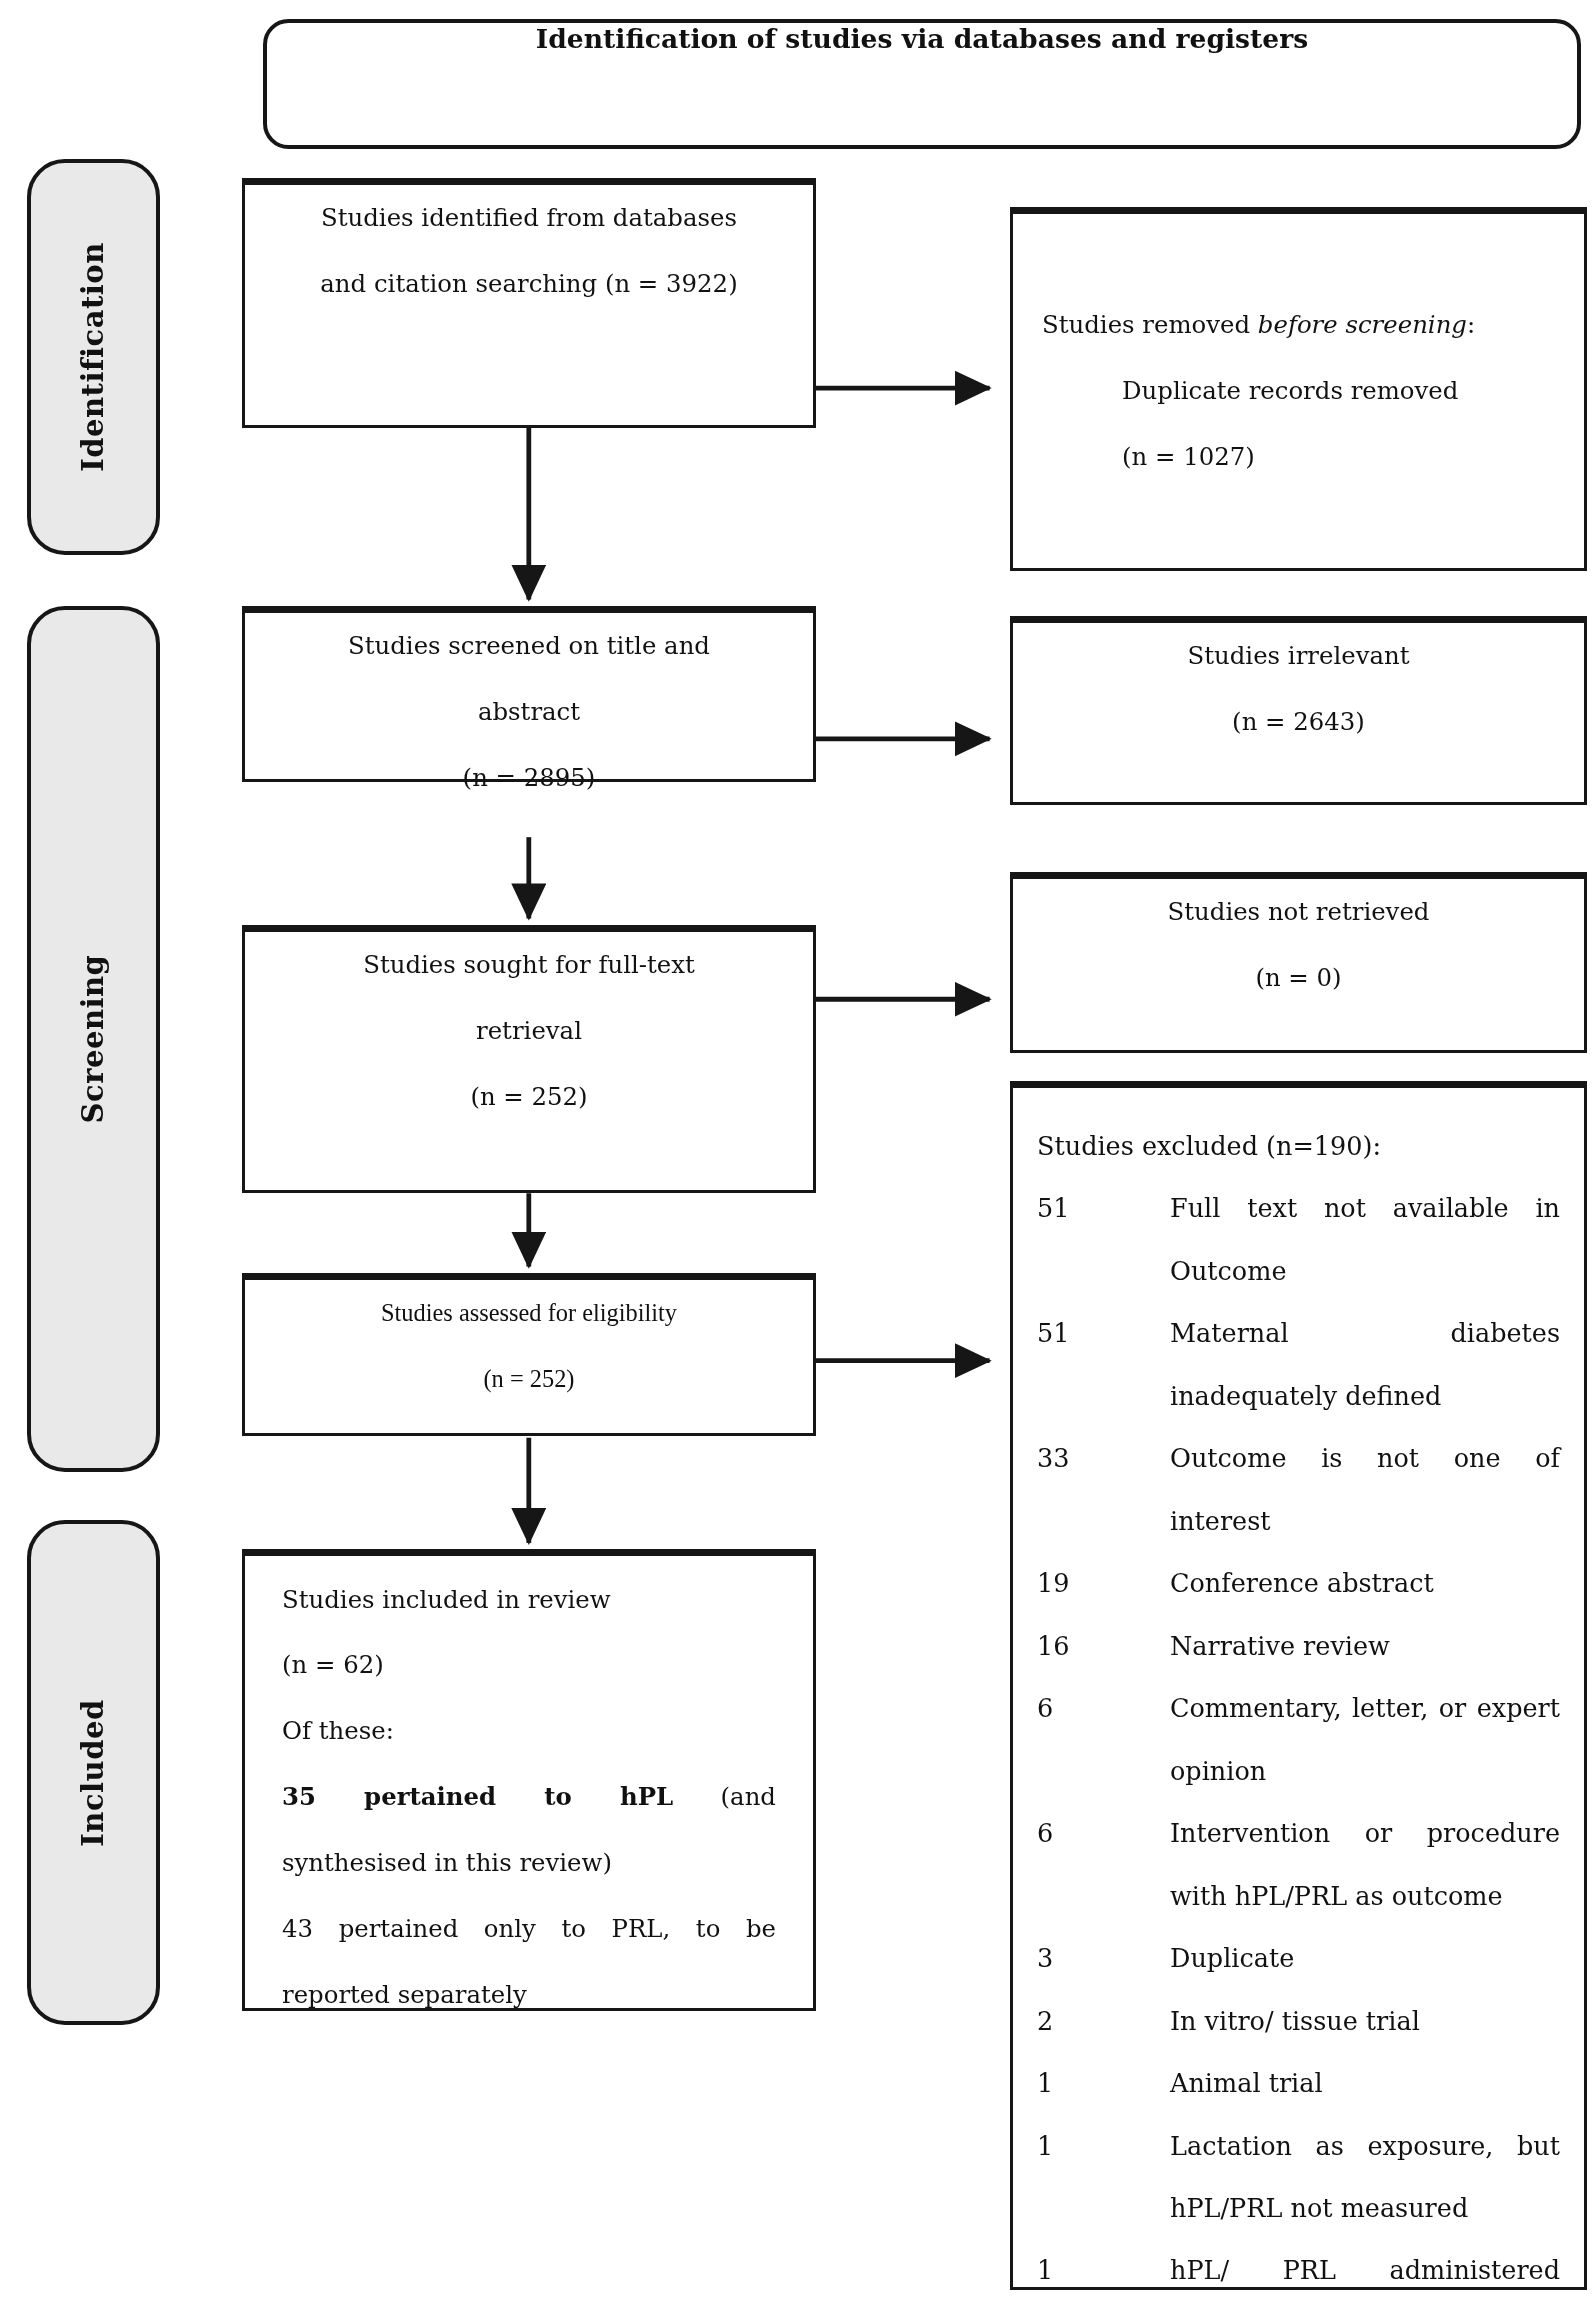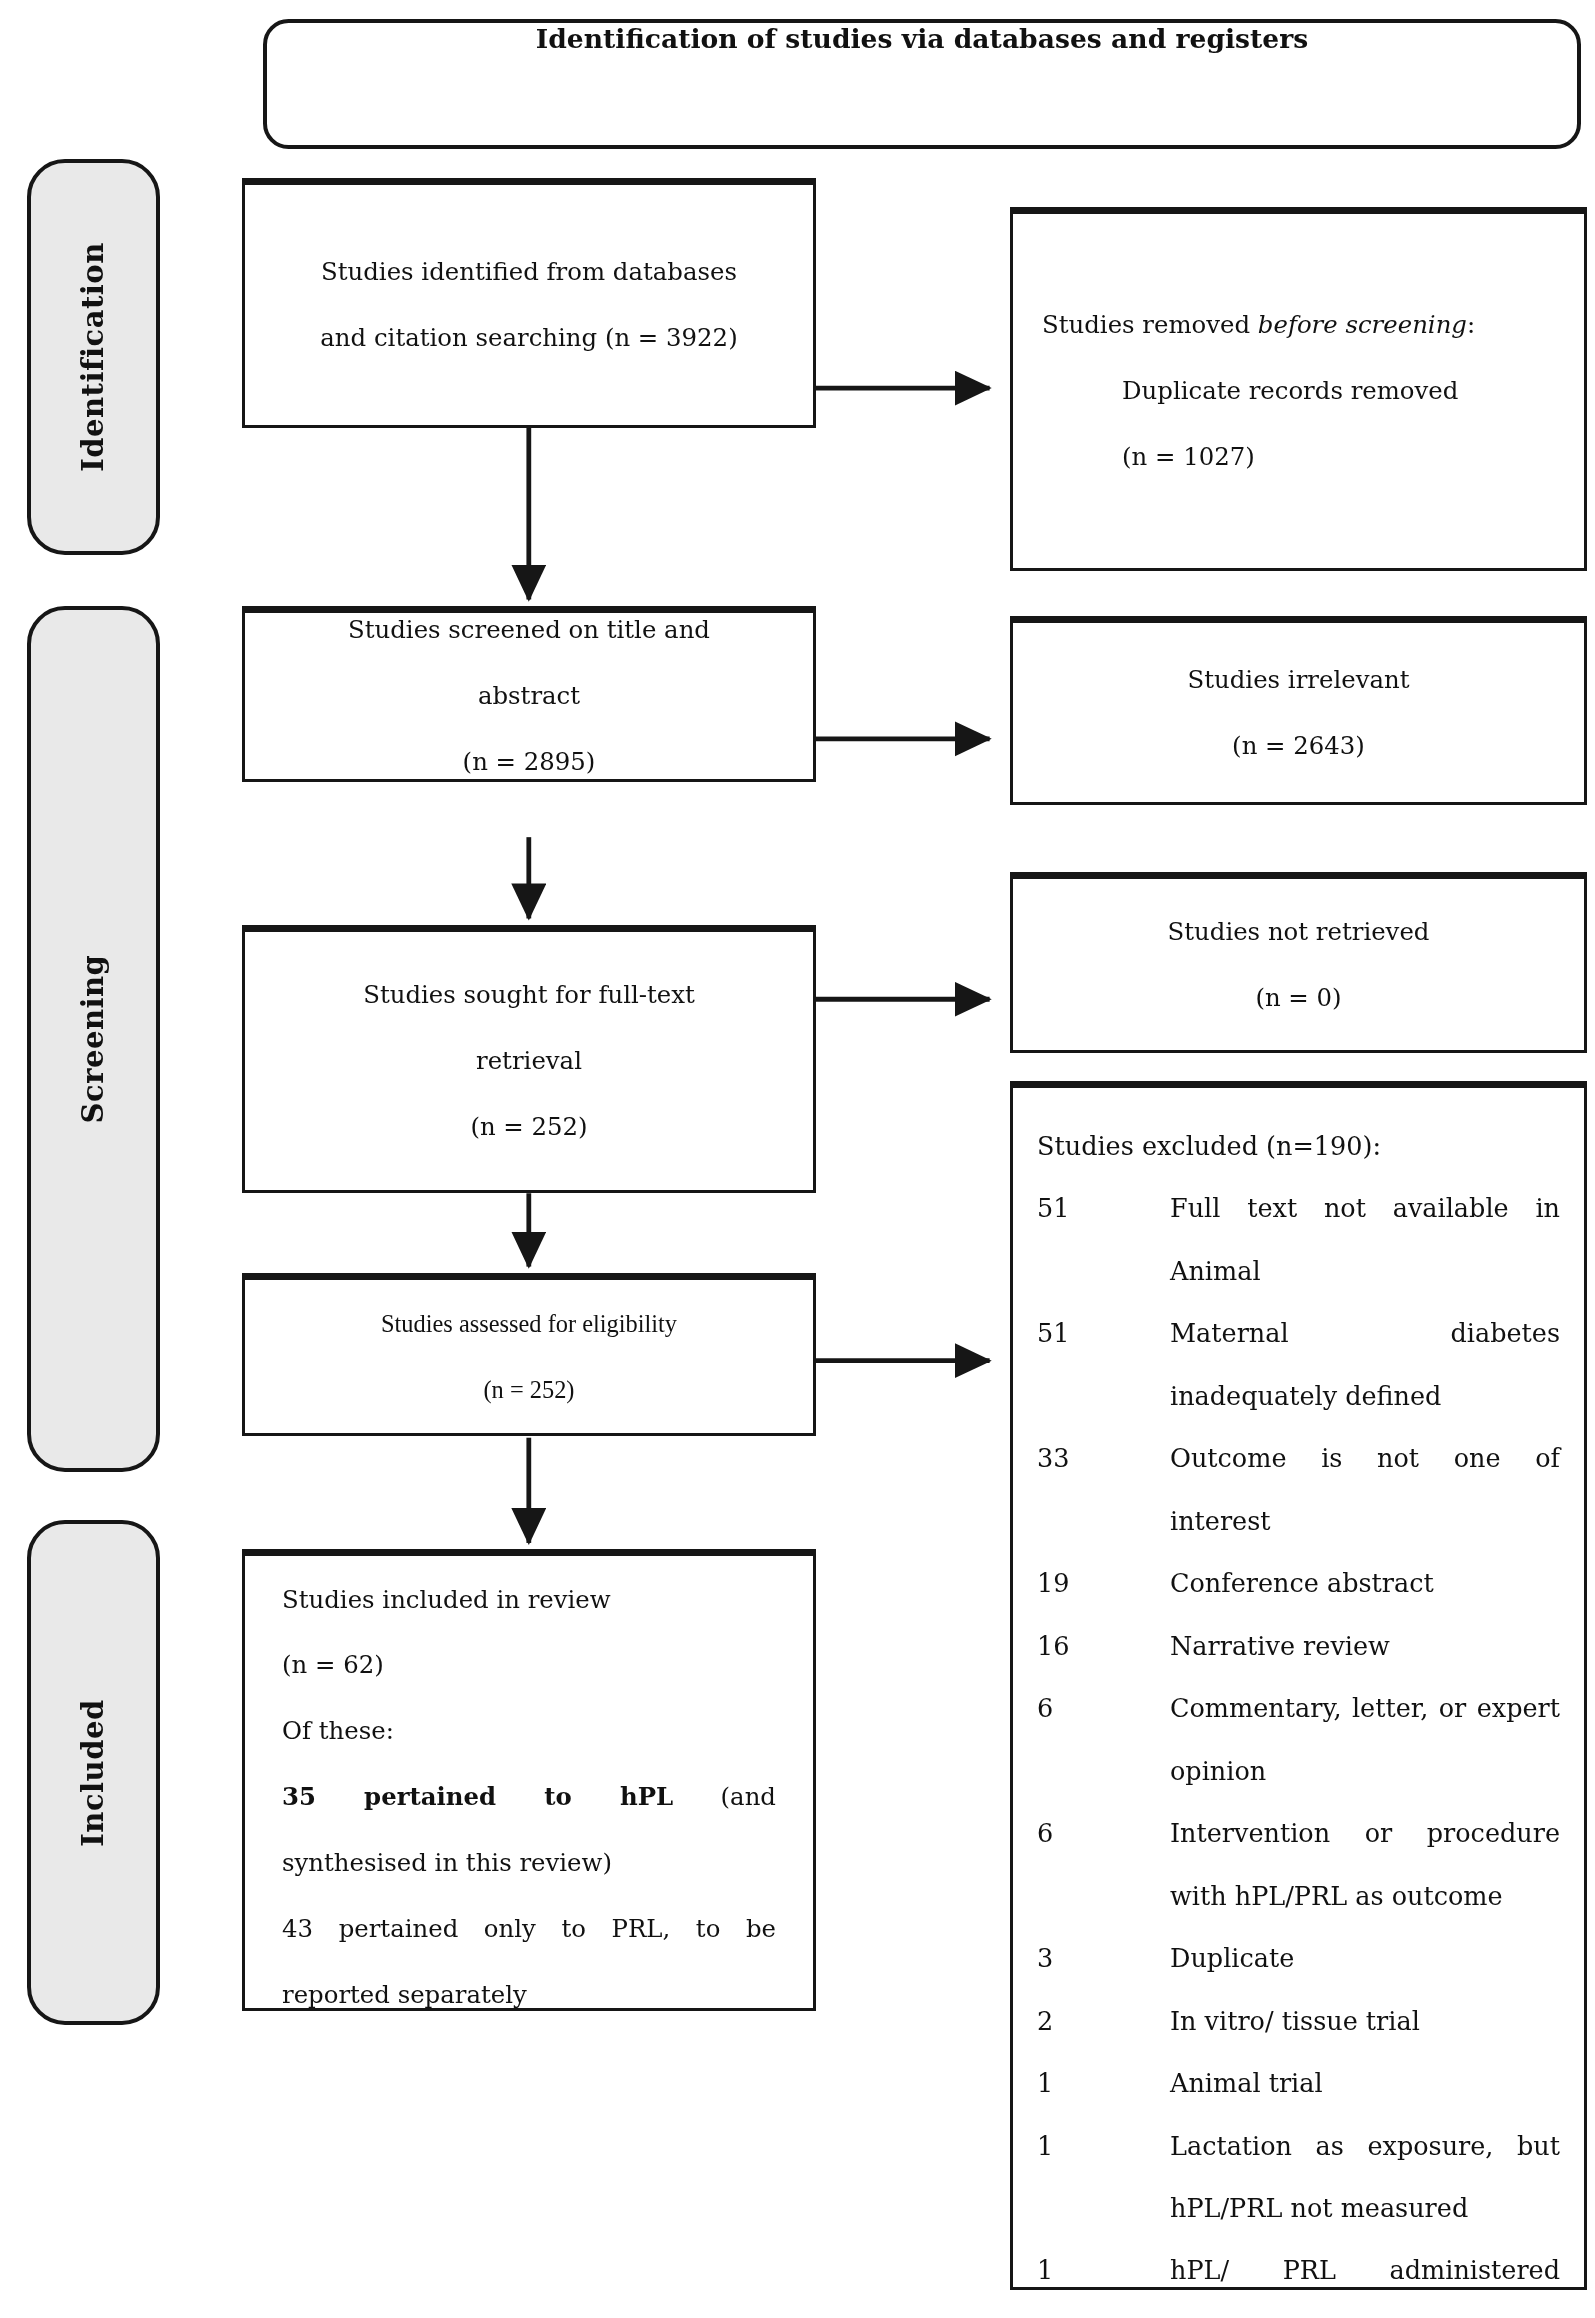--- a/index.html
+++ b/index.html
@@ -56,21 +56,21 @@
     position: absolute;
     background: #ffffff;
     border: 3.7px solid #161616;
     border-top-width: 7px;
     box-sizing: border-box;
     font-size: 24.4px;
     line-height: 2.7;
   }
   .center {
     display: flex; flex-direction: column;
-    align-items: center; justify-content: center;
+    align-items: center; 
     text-align: center;
   }
   .mcol { left: 242px; width: 574px; }
   .rcol { left: 1010px; width: 577px; }
   #box-identified   { top: 178px;  height: 250px; }
   #box-screened     { top: 606px; height: 176px; }
   #box-sought       { top: 925px; height: 268px; }
   #box-assessed     { top: 1273px; height: 163px; font-family: Liberation Serif, serif; }
   #box-included     { top: 1549px; height: 462px; padding: 10.6px 37px 0 37px; }
   #box-removed      { top: 207px;  height: 364px;
@@ -166,21 +166,21 @@
 
   <div class="box rcol center" id="box-notretrieved">
     <div>Studies not retrieved</div>
     <div>(n = 0)</div>
   </div>
 
   <div class="box rcol" id="box-excluded">
     <div class="xheader">Studies excluded (n=190):</div>
     <div class="xrow">
       <span class="xnum">51</span>
-      <span class="xtext">Full text not available in Animal</span>
+      <span class="xtext">Full text not available in Outcome</span>
     </div>
     <div class="xrow">
       <span class="xnum">51</span>
       <span class="xtext">Maternal diabetes inadequately defined</span>
     </div>
     <div class="xrow">
       <span class="xnum">33</span>
       <span class="xtext">Outcome is not one of interest</span>
     </div>
     <div class="xrow">

